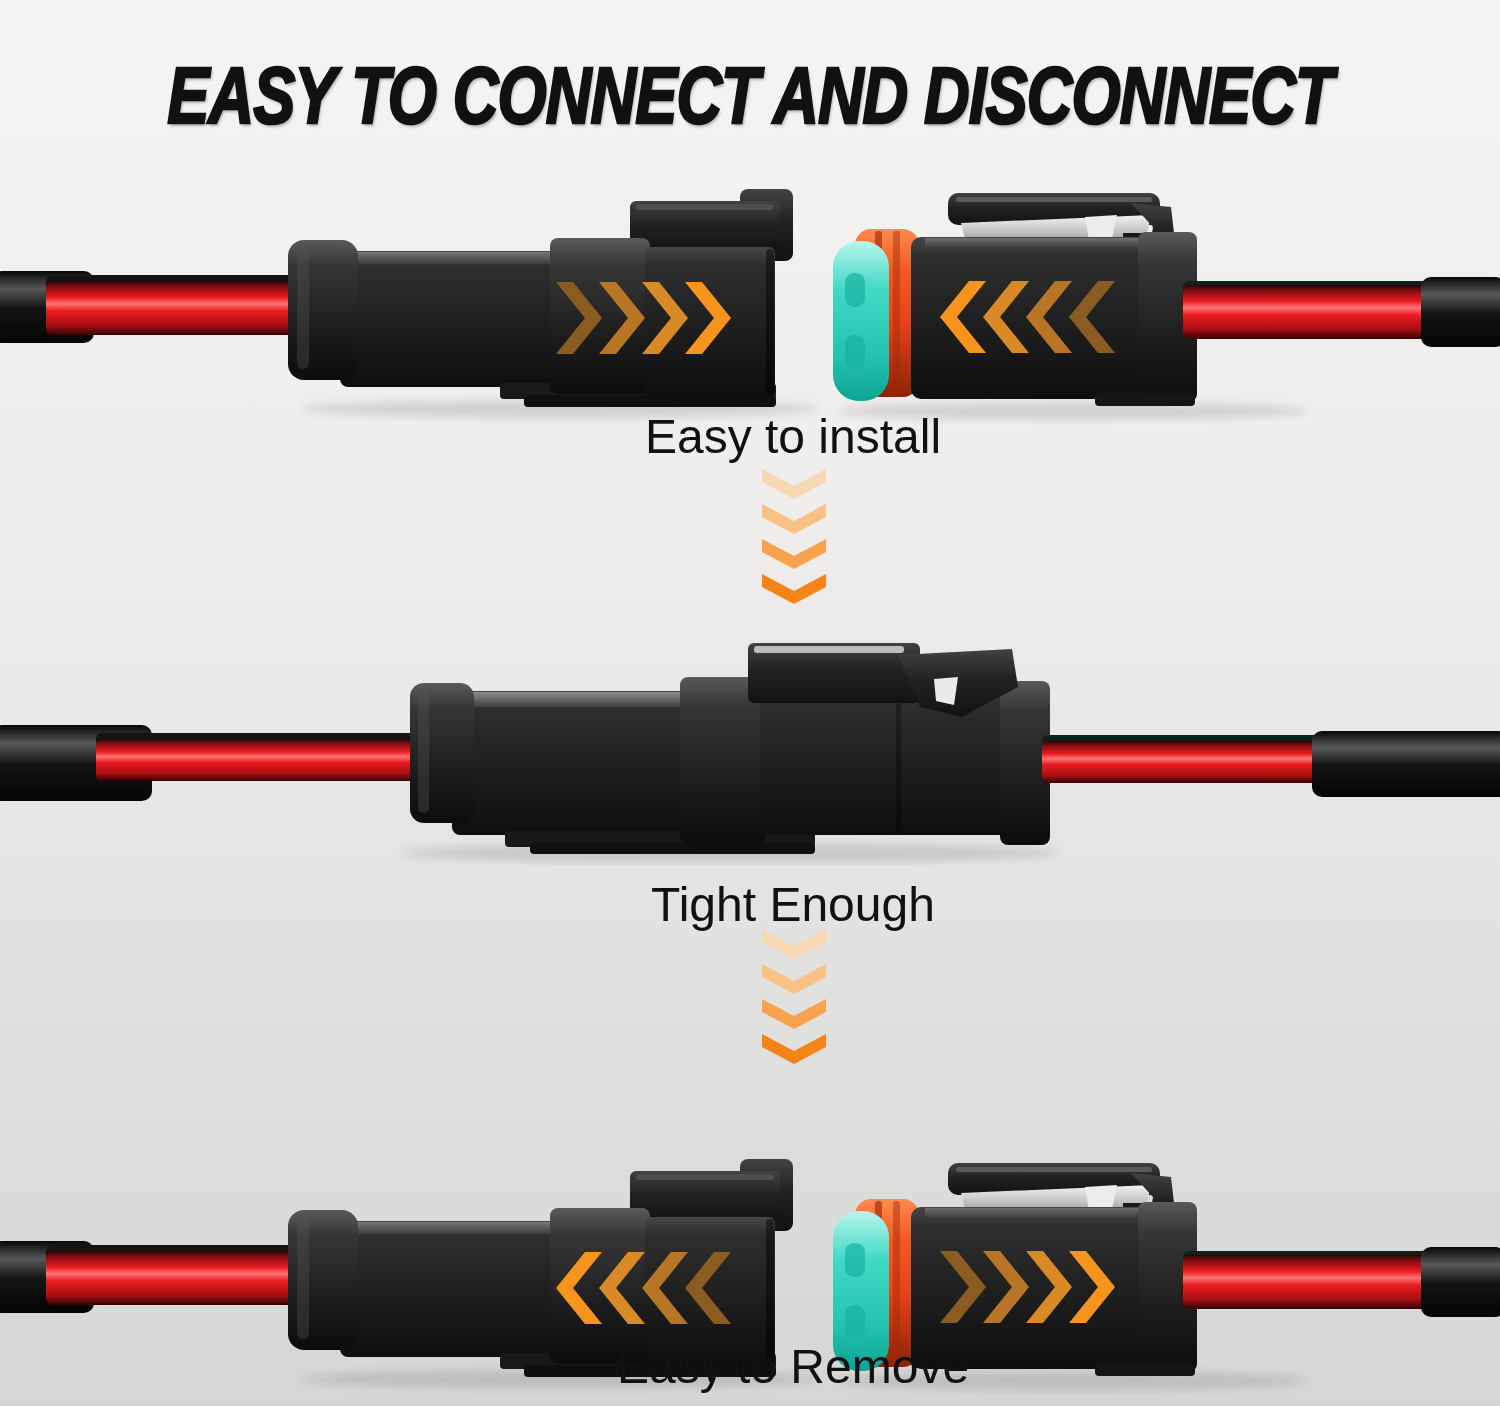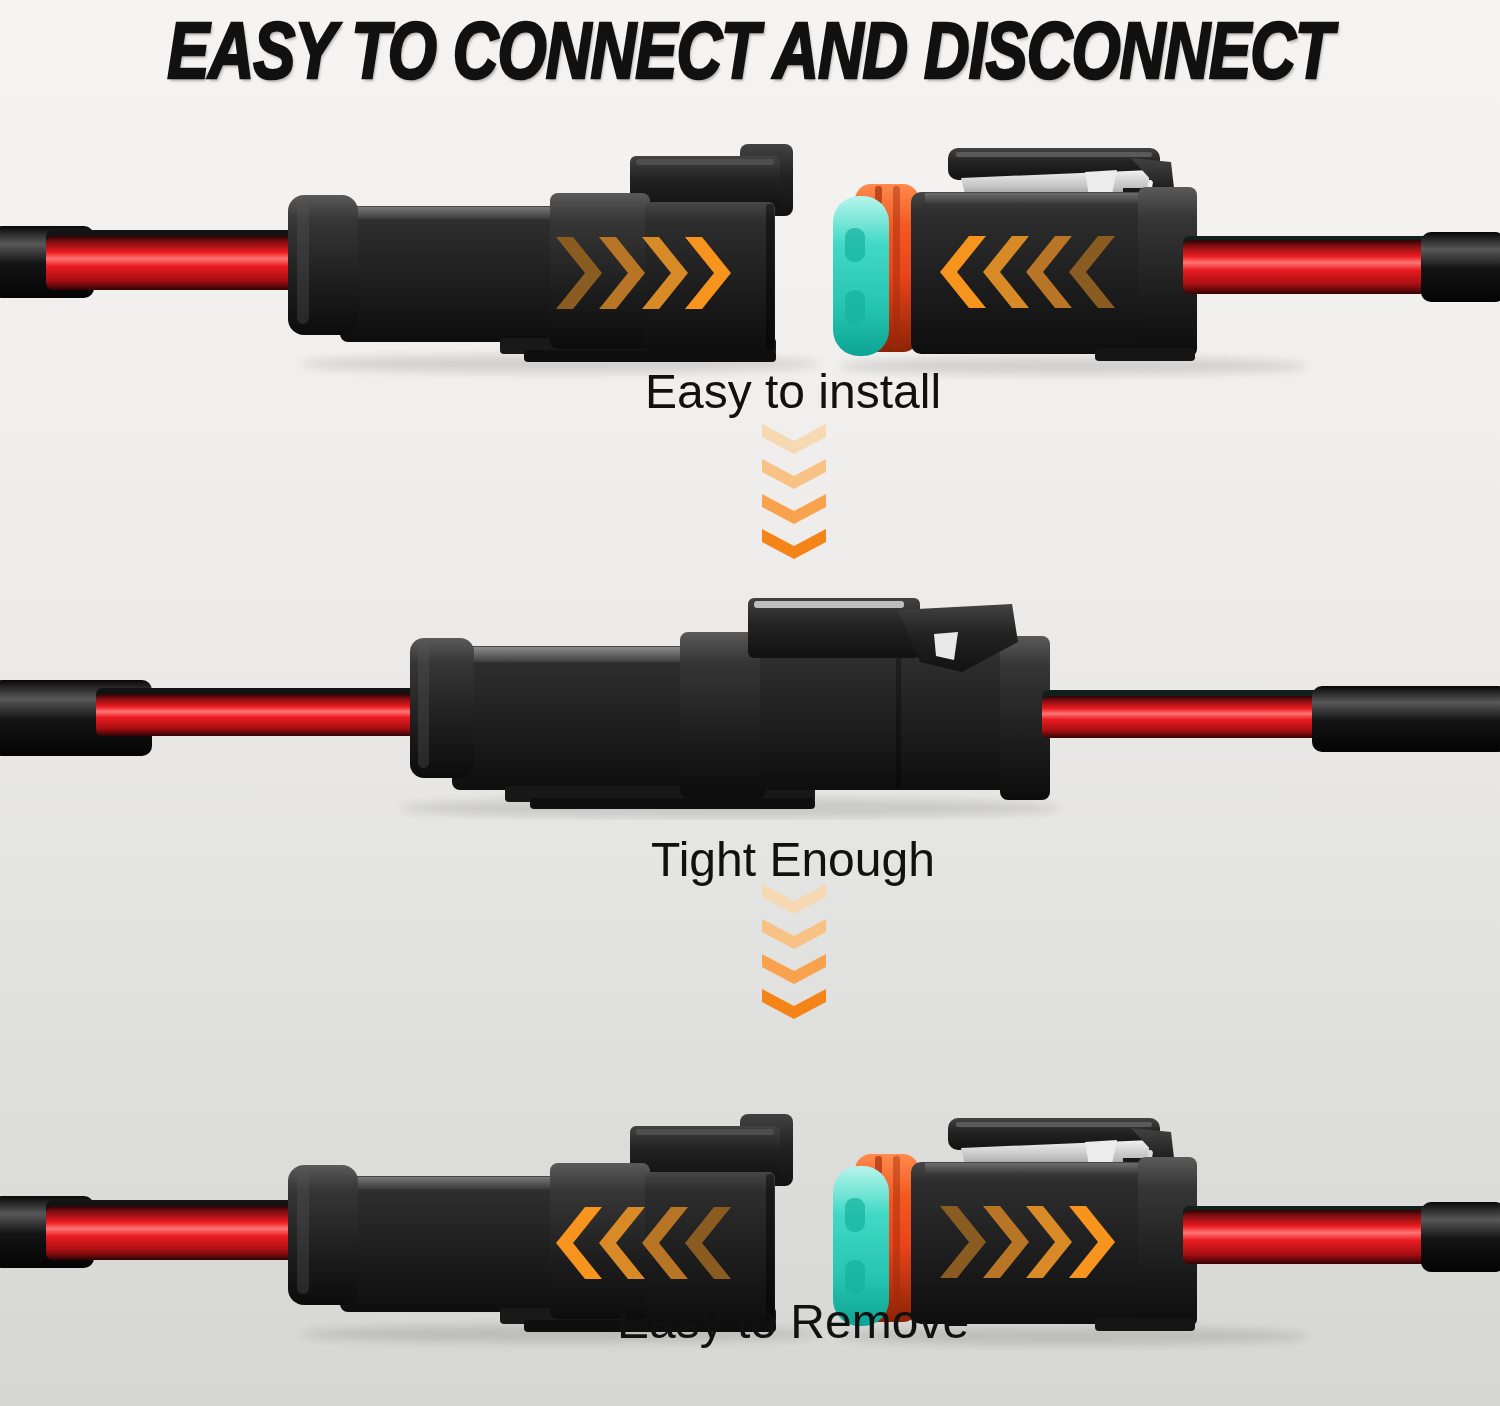--- a/index.html
+++ b/index.html
@@ -1,21 +1,21 @@
 <!DOCTYPE html>
 <html style="--title_color: #111111; --label_color: #111111; --background_top: #f5f4f3; --background_bottom: #d6d6d5; --wire_red: #ea1b20; --wire_sheath_black: #141414; --connector_black: #1e1e1e; --seal_teal: #41d9c6; --seal_orange: #e8441a; --chevron_shade_1: #8a5c22; --chevron_shade_2: #b87526; --chevron_shade_3: #d88a26; --chevron_shade_4: #f7941e; --arrow_shade_1: #f6d8b2; --arrow_shade_2: #f9c285; --arrow_shade_3: #f9a24e; --arrow_shade_4: #f58418;"><head>
 <meta charset="utf-8">
 <style>
   html,body{margin:0;padding:0;}
   body{
     width:1500px;height:1406px;position:relative;overflow:hidden;
     background:linear-gradient(180deg,var(--background_top,#f5f4f3) 0%,#eeedec 38%,#e0e0df 72%,var(--background_bottom,#d6d6d5) 100%);
     font-family:"Liberation Sans", sans-serif;
   }
-  .stage{position:absolute;inset:0;}
+  .stage{position:absolute;inset:0;margin-top:45px;}
   .title{
     position:absolute;top:4px;left:0;width:1500px;text-align:center;
     font-size:76px;font-weight:bold;font-style:italic;letter-spacing:-1px;
     color:var(--title_color,#111111);
     -webkit-text-stroke:2.5px var(--title_color,#111111);
     text-shadow:2px 3px 3px rgba(0,0,0,.28);
     transform:scale(.83,1.06);transform-origin:center top;
     white-space:nowrap;
   }
   .step-label{

